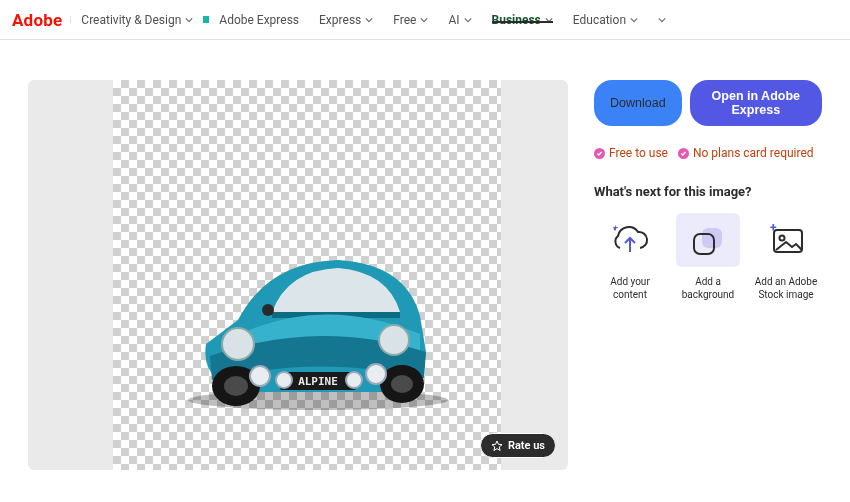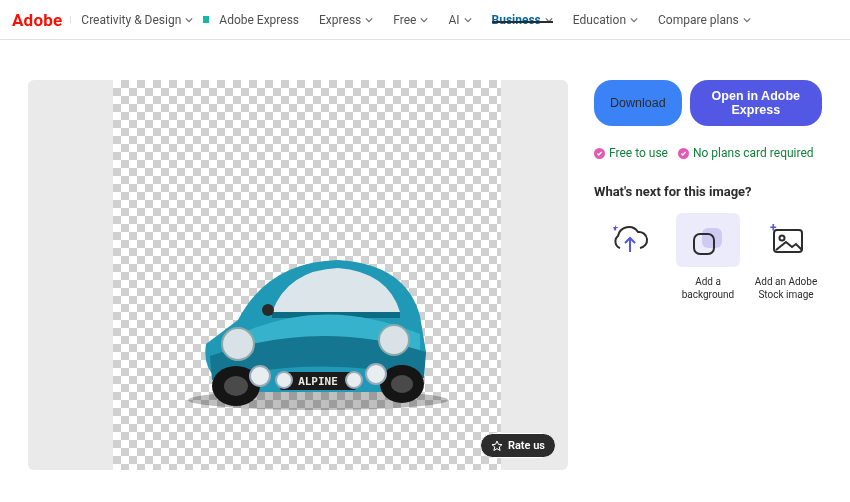--- a/index.html
+++ b/index.html
@@ -2,21 +2,21 @@
 <html><head>
 <meta charset="utf-8">
 <style>
   * { box-sizing: border-box; margin: 0; padding: 0; }
   body { font-family: -apple-system, BlinkMacSystemFont, "Segoe UI", Roboto, Helvetica, Arial, sans-serif; font-size: 13px; color: #2c2c2c; background: #fff; width: 850px; }
   .topbar { display: flex; align-items: center; height: 40px; border-bottom: 1px solid #e1e1e1; padding: 16px 12px; }
   .logo { color: #fa0f00; font-weight: 700; font-size: 17px; letter-spacing: 0.2px; margin-right: 8px; }
   .nav { display: flex; align-items: stretch; height: 100%; }
   .nav-item { display: flex; align-items: center; gap: 4px; padding: 0 10px; font-size: 12px; color: #505050; cursor: pointer; border-right: 0; }
   .nav-item:first-of-type { border-left: 1px solid #e1e1e1; border-right: 6px solid #14b8a6; }
-  .nav-item.active { font-weight: 700; color: #0369a1; position: relative; }
+  .nav-item.active { font-weight: 700; color: #14532d; position: relative; }
   .nav-item.active::after { content: ""; position: absolute; left: 10px; right: 10px; bottom: 0; height: 2px; background: #2c2c2c; }
   .chev { width: 8px; height: 8px; }
   .spacer { flex: 1; }
   .cta { background: #3b63fb; color: #fff; border: none; border-radius: 16px; padding: 7px 16px; font-size: 12px; font-weight: 600; cursor: pointer; }
   .main { display: flex; padding: 40px 28px 10px 28px; gap: 26px; }
   .canvas-wrap { position: relative; width: 558px; height: 390px; background: #eaeaea; border-radius: 6px; overflow: hidden; }
   .chessboard { position: absolute; left: 85px; top: 0; width: 388px; height: 100%;
     background-image:
       linear-gradient(45deg, #d0d0d0 25%, transparent 25%),
       linear-gradient(-45deg, #d0d0d0 25%, transparent 25%),
@@ -25,21 +25,21 @@
     background-size: 16px 16px;
     background-position: 0 0, 0 8px, 8px -8px, -8px 0;
     background-color: #fff;
   }
   .car { position: absolute; left: 140px; top: 142px; width: 300px; }
   .rate-pill { position: absolute; right: 12px; bottom: 12px; background: #2c2c2c; color: #fff; border-radius: 14px; display: flex; align-items: center; gap: 5px; padding: 5px 10px; font-size: 11px; font-weight: 600; border: 1px solid #fff; cursor: pointer;}
   .side { width: 234px; }
   .split-buttons { display: flex; gap: 8px; margin-bottom: 20px; }
   .btn-sec { flex: 0 0 auto; background: #3b82f6; color: #2c2c2c; border: none; border-radius: 18px; padding: 9px 16px; font-size: 12.5px; font-weight: 500; cursor:pointer;}
   .btn-pri { flex: 1; background: #5258e4; color: #fff; border: none; border-radius: 18px; padding: 9px 12px; font-size: 12.5px; font-weight: 600; cursor:pointer;}
-  .badges { display: flex; gap: 10px; font-size: 12px; color: #15803d; margin-bottom: 24px; }
+  .badges { display: flex; gap: 10px; font-size: 12px; color: #c2410c; margin-bottom: 24px; }
   .badge { display: flex; align-items: center; gap: 4px; }
   .dot { width: 11px; height: 11px; border-radius: 50%; background: #e359b3; display:inline-flex; align-items:center; justify-content:center; }
   .dot svg { width:7px; height:7px; }
   .whatsnext { font-weight: 700; font-size: 13px; margin-bottom: 14px; }
   .cards { display: flex; gap: 6px; }
   .card { width: 72px; display:flex; flex-direction:column; align-items:center; cursor:pointer;}
   .card-thumb { width: 64px; height: 54px; border-radius: 6px; display:flex; align-items:center; justify-content:center; position:relative; }
   .card-thumb.hover { background:#ecebfb; }
   .card-label { font-size: 10px; text-align:center; margin-top:8px; line-height:1.3; }
 </style>
@@ -82,21 +82,20 @@
           <path d="M1 3 L5 7 L9 3" stroke="#6e6e6e" stroke-width="1.5" fill="none"></path>
         </svg>
     </div>
     <div class="nav-item">
       <span>Education</span>
       <svg class="chev" viewBox="0 0 10 10">
           <path d="M1 3 L5 7 L9 3" stroke="#6e6e6e" stroke-width="1.5" fill="none"></path>
         </svg>
     </div>
     <div class="nav-item">
-      <span>Compare plans</span>
       <svg class="chev" viewBox="0 0 10 10">
           <path d="M1 3 L5 7 L9 3" stroke="#6e6e6e" stroke-width="1.5" fill="none"></path>
         </svg>
     </div>
   </div>
   <div class="spacer"></div>
 </div>
 
 <div class="main">
 
@@ -173,20 +172,21 @@
     <div class="cards">
       <div class="card">
         <div class="card-thumb">
           <svg width="44" height="36" viewBox="0 0 44 36">
             <path d="M32 26 A8 8 0 0 0 30 10 A11 11 0 0 0 10 14 A7 7 0 0 0 12 26" fill="none" stroke="#2c2c2c" stroke-width="2"></path>
             <path d="M22 30 L22 16 M17 21 L22 16 L27 21" fill="none" stroke="#5258e4" stroke-width="2"></path>
             <path d="M6 8 L8 6 M8 8 L6 6 M4 14 L4 14" stroke="#5258e4" stroke-width="1.5"></path>
             <text x="5" y="9" fill="#5258e4" font-size="9">+</text>
           </svg>
         </div>
+        <div class="card-label">Add your content</div>
       </div>
 
       <div class="card">
         <div class="card-thumb hover">
           <svg width="40" height="36" viewBox="0 0 40 36">
             <rect x="14" y="6" width="20" height="20" rx="6" fill="#cfcaf4"></rect>
             <rect x="6" y="12" width="20" height="20" rx="6" fill="none" stroke="#2c2c2c" stroke-width="2"></rect>
           </svg>
         </div>
         <div class="card-label">Add a background</div>

